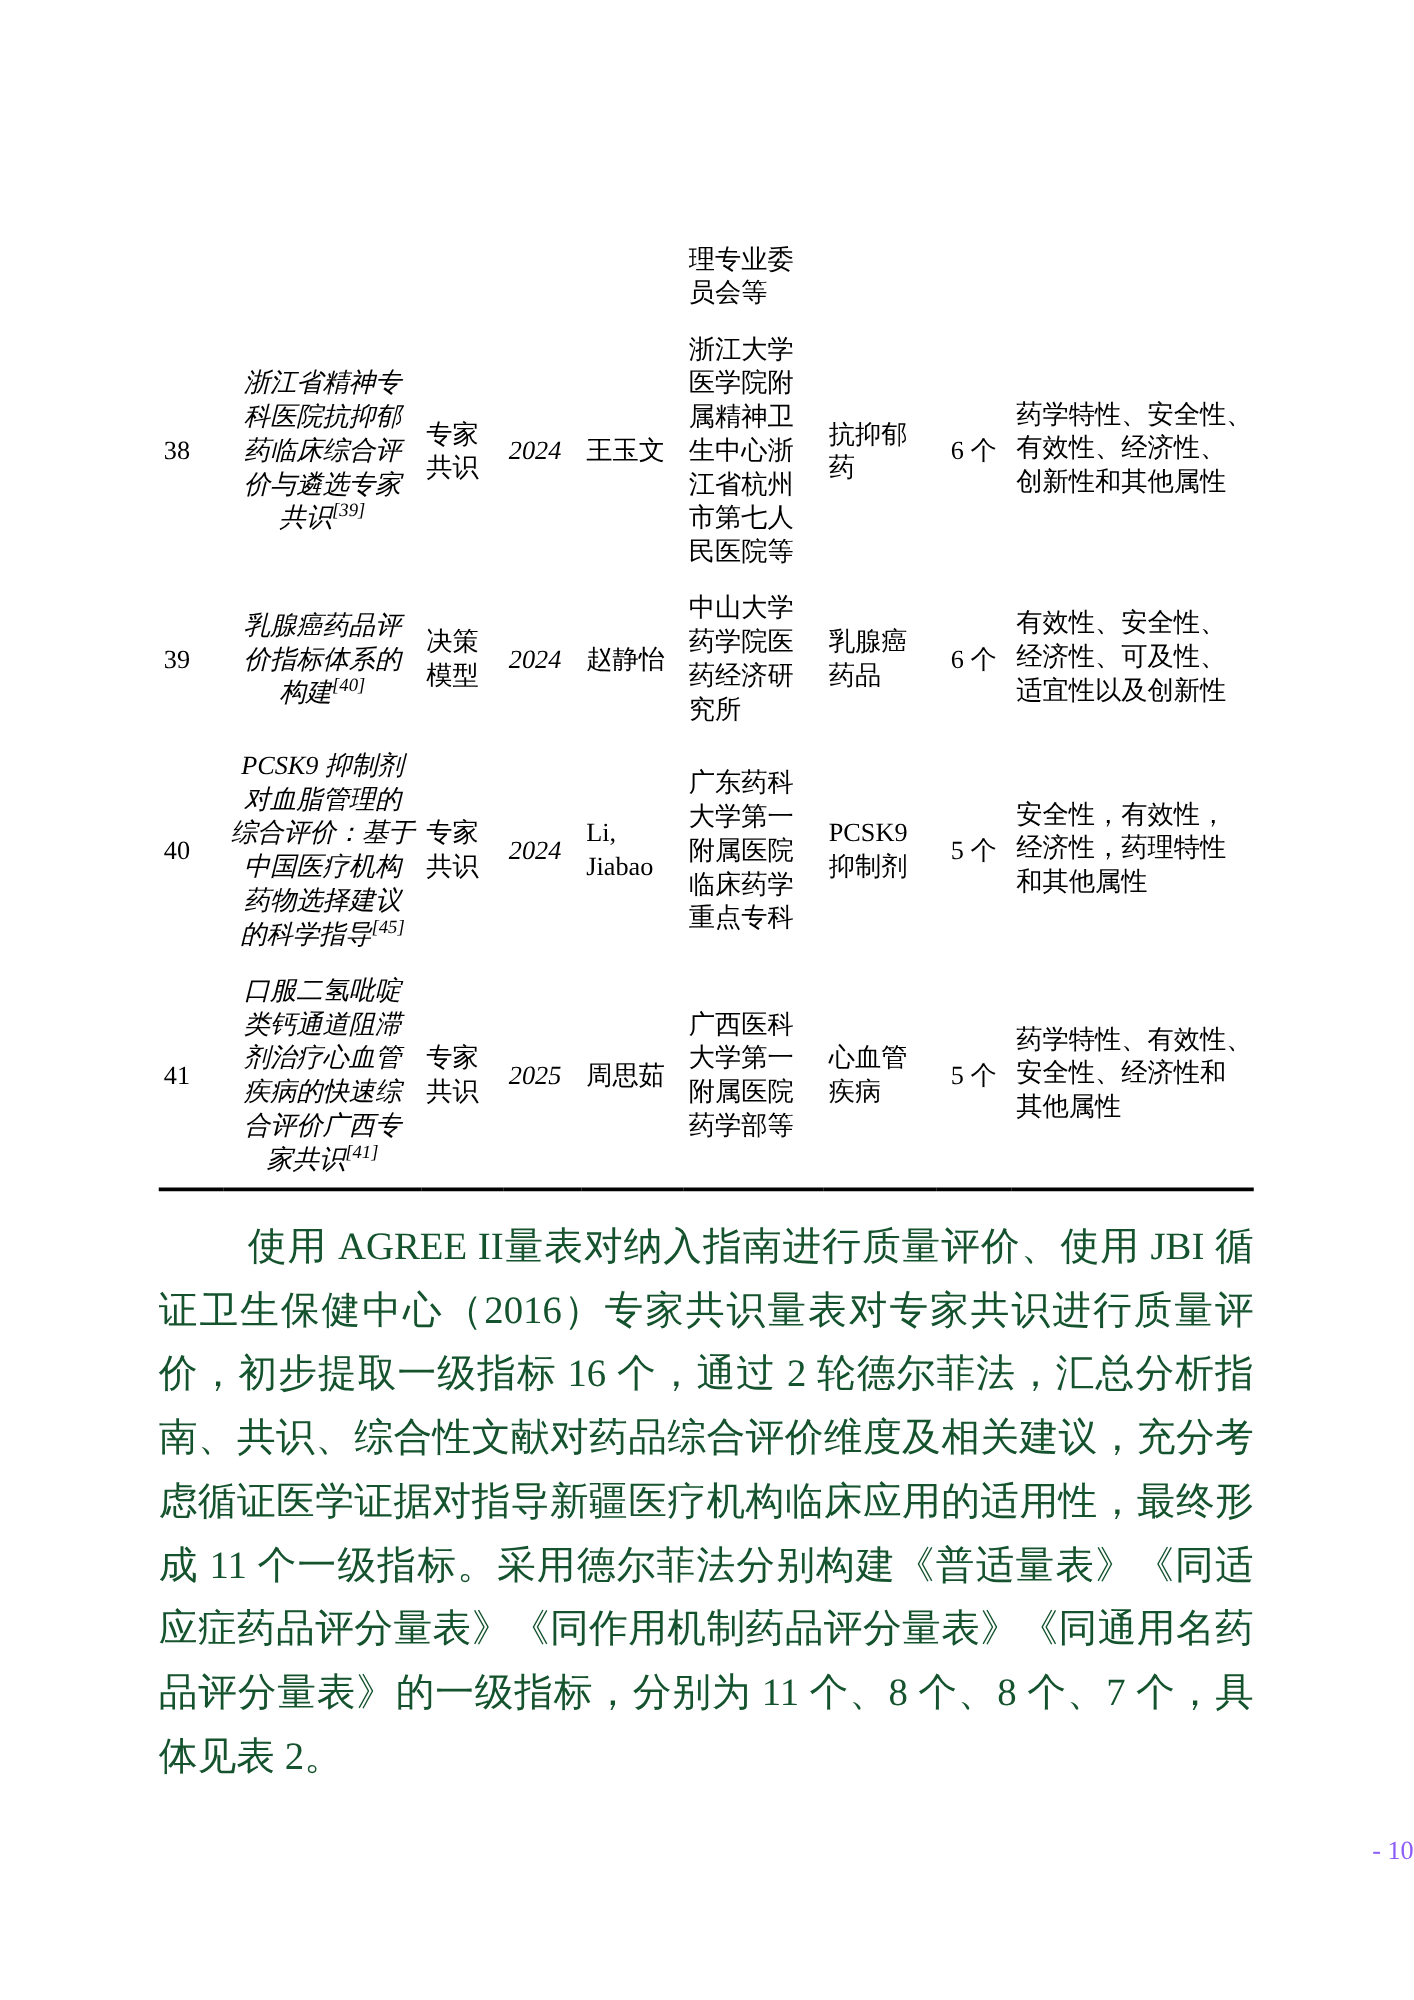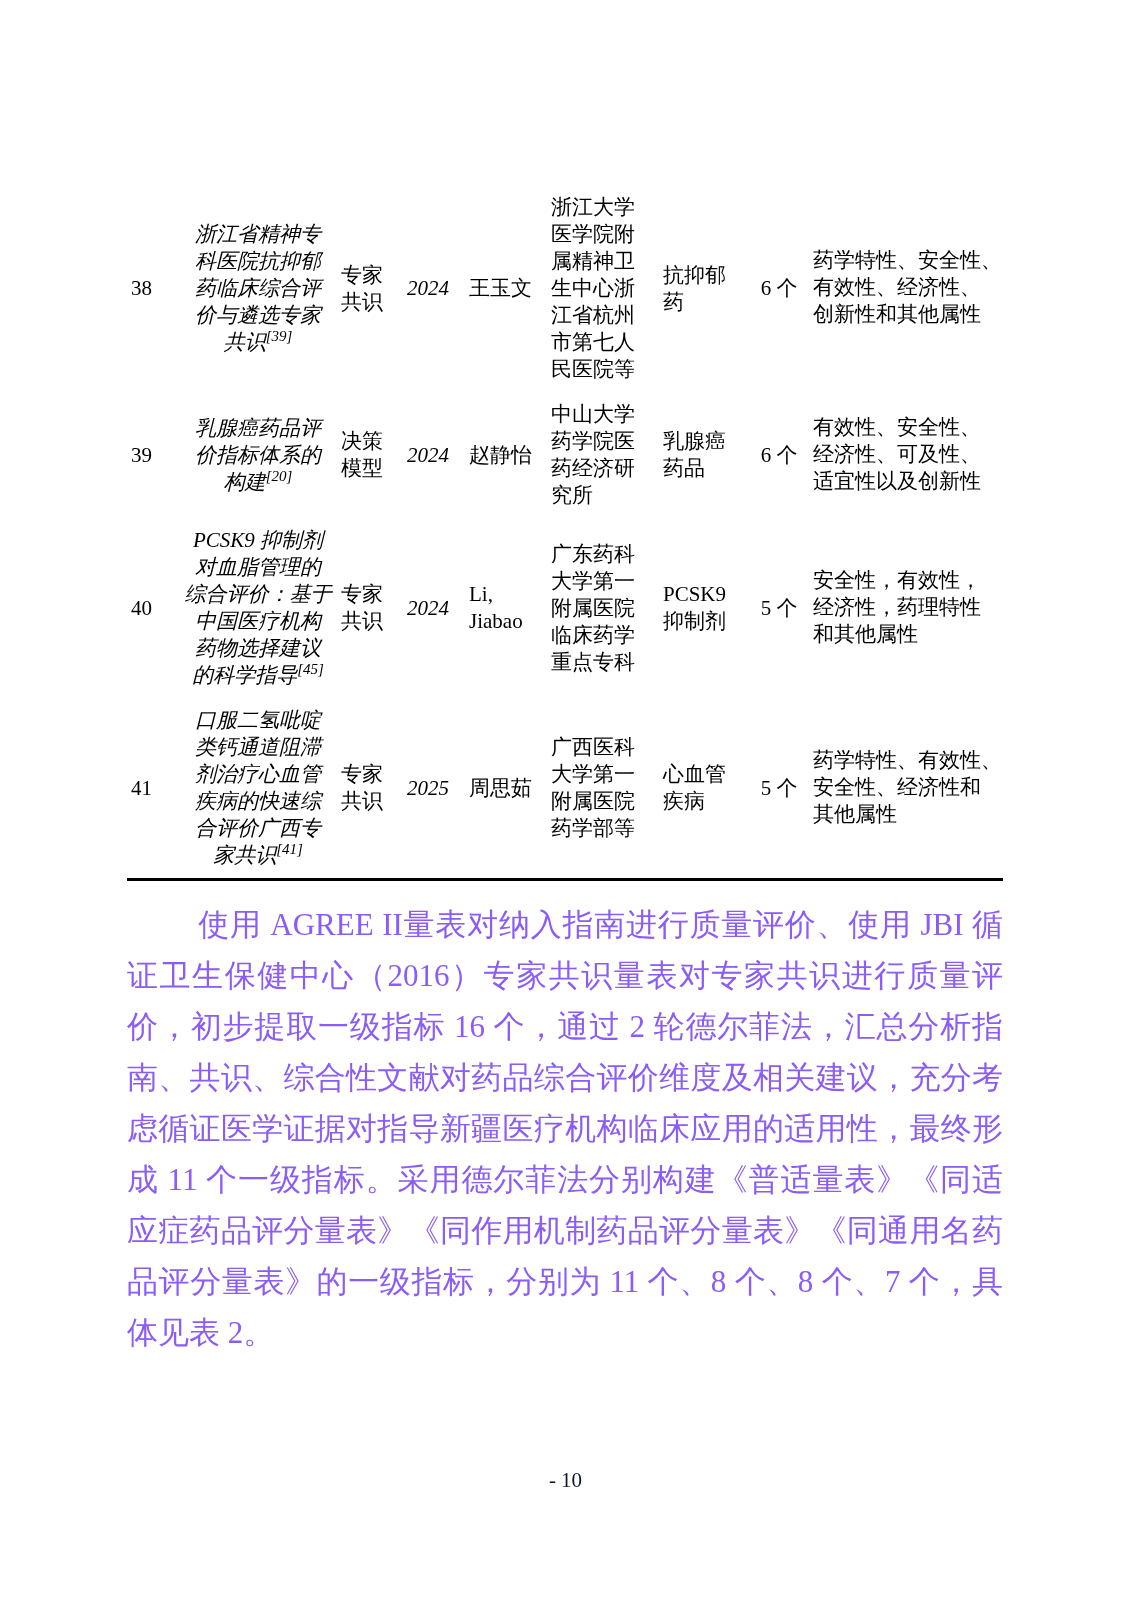--- a/index.html
+++ b/index.html
@@ -48,30 +48,30 @@
   sup.ref {
     font-size: 15px;
     line-height: 0;
   }
   p.body-para {
     margin: 18px 0 0 0;
     font-size: 31px;
     line-height: 51px;
     text-align: justify;
     text-indent: 2.3em;
-    color: #8b5cf6;
+    color: #14532d;
   }
   .footer {
     position: absolute;
     top: 1468px;
     left: 0;
     width: 1131px;
-    text-align: center;
+    text-align: right;
     font-size: 21px;
-    color: #0f172a;
+    color: #8b5cf6;
   }
 </style>
 </head>
 <body>
 
 <div class="page">
   <div class="content">
 
     <table class="doc-table">
       <colgroup>
@@ -80,20 +80,32 @@
         <col style="width:66px">
         <col style="width:62px">
         <col style="width:82px">
         <col style="width:112px">
         <col style="width:90px">
         <col style="width:60px">
         <col style="width:194px">
       </colgroup>
 
       <tbody>
+          <tr>
+        <td class="c-no"></td>
+        <td class="c-title"></td>
+        <td class="c-type"></td>
+        <td class="c-year"></td>
+        <td class="c-author"></td>
+        <td class="c-inst">理专业委
+员会等</td>
+        <td class="c-obj"></td>
+        <td class="c-count"></td>
+        <td class="c-attr"></td>
+      </tr>
 
       <tr>
         <td class="c-no">38</td>
         <td class="c-title"><span>浙江省精神专
 科医院抗抑郁
 药临床综合评
 价与遴选专家
 共识</span><sup class="ref">[39]</sup></td>
         <td class="c-type">专家
 共识</td>
@@ -111,21 +123,21 @@
         <td class="c-count">6 个</td>
         <td class="c-attr">药学特性、安全性、
 有效性、经济性、
 创新性和其他属性</td>
       </tr>
 
       <tr>
         <td class="c-no">39</td>
         <td class="c-title"><span>乳腺癌药品评
 价指标体系的
-构建</span><sup class="ref">[20]</sup></td>
+构建</span><sup class="ref">[40]</sup></td>
         <td class="c-type">决策
 模型</td>
         <td class="c-year">2024</td>
         <td class="c-author">赵静怡</td>
         <td class="c-inst">中山大学
 药学院医
 药经济研
 究所</td>
         <td class="c-obj">乳腺癌
 药品</td>

